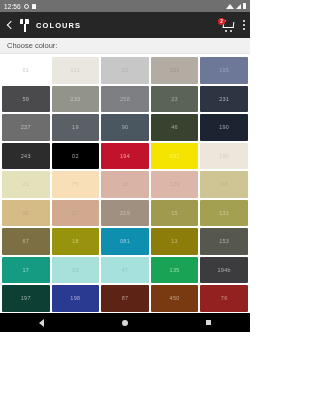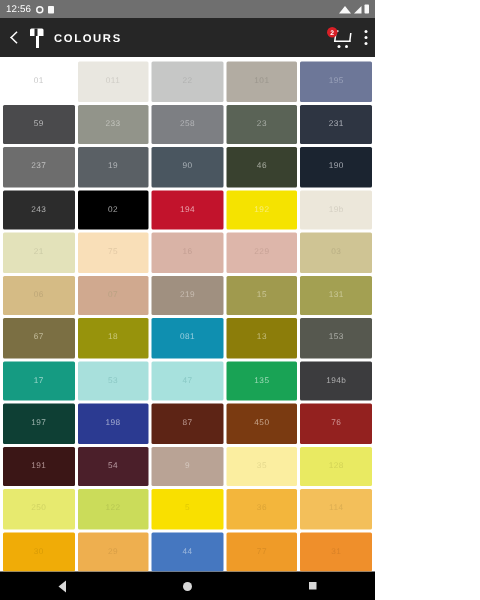--- a/index.html
+++ b/index.html
@@ -2,21 +2,21 @@
 <html><head>
 <meta charset="utf-8">
 <style>
   * { margin:0; padding:0; box-sizing:border-box; }
   html,body { width:250px; height:400px; overflow:hidden; }
   body {
     font-family:"Liberation Sans", sans-serif;
     background:#ffffff;
     -webkit-font-smoothing:antialiased;
   }
-  #app { width:250px; height:400px; display:flex; flex-direction:column; position:relative; }
+  #app { width:250px; height:332px; display:flex; flex-direction:column; position:relative; }
 
   
   .statusbar {
     height:12px; background:#6f6f6f; color:#ffffff;
     display:flex; align-items:center; padding:0 4px;
     font-size:6.5px; letter-spacing:.1px; flex:0 0 auto;
   }
   .sb-left { display:flex; align-items:center; gap:3px; }
   .sb-right { margin-left:auto; display:flex; align-items:center; gap:2px; }
   .sb-ico { display:inline-block; opacity:.95; }
@@ -143,20 +143,23 @@
         <span class="cart-badge">2</span>
       </div>
       <div class="kebab">
         <i></i>
           <i></i>
           <i></i>
       </div>
     </div>
   </div>
 
+  <div class="subheader">
+    <span>Choose colour:</span>
+  </div>
 
   <div class="grid-scroll">
     <div class="grid" id="grid">
         <div class="swatch" style="background: rgb(255, 255, 255);">
           <span style="color: rgb(201, 201, 201);">01</span>
         </div>
         <div class="swatch" style="background: rgb(233, 231, 224);">
           <span style="color: rgb(207, 205, 198);">011</span>
         </div>
         <div class="swatch" style="background: rgb(198, 199, 198);">

